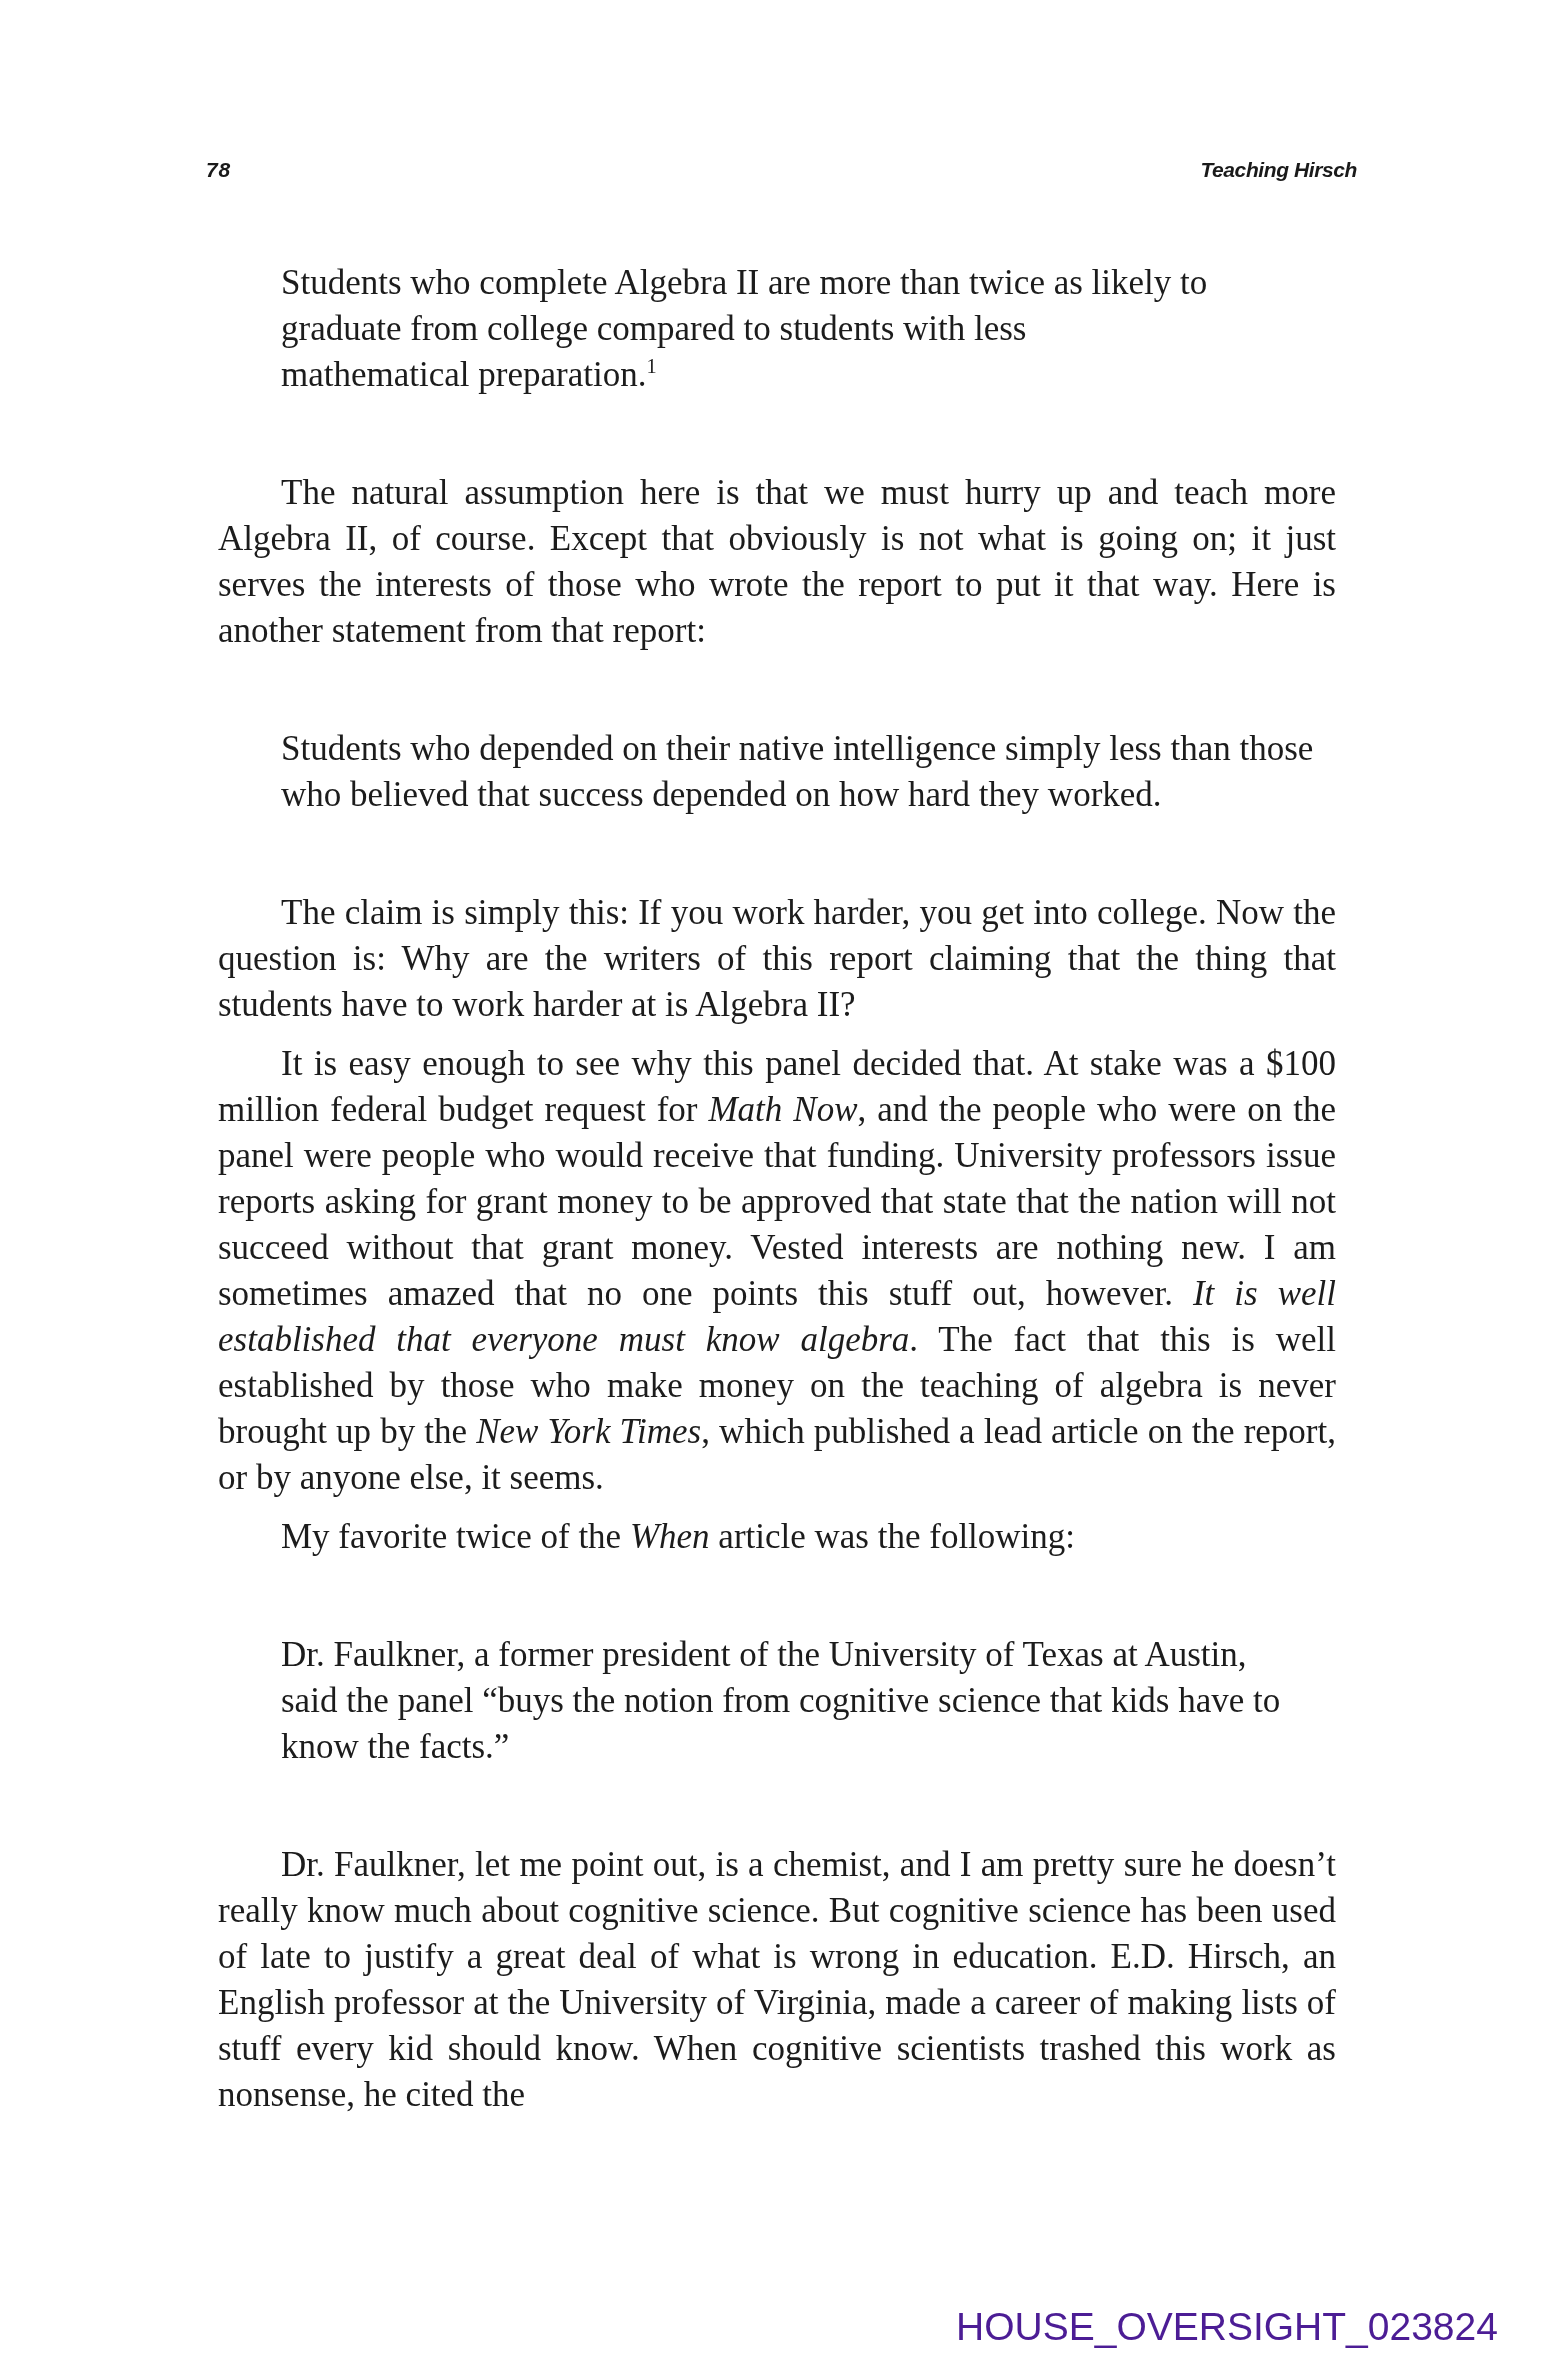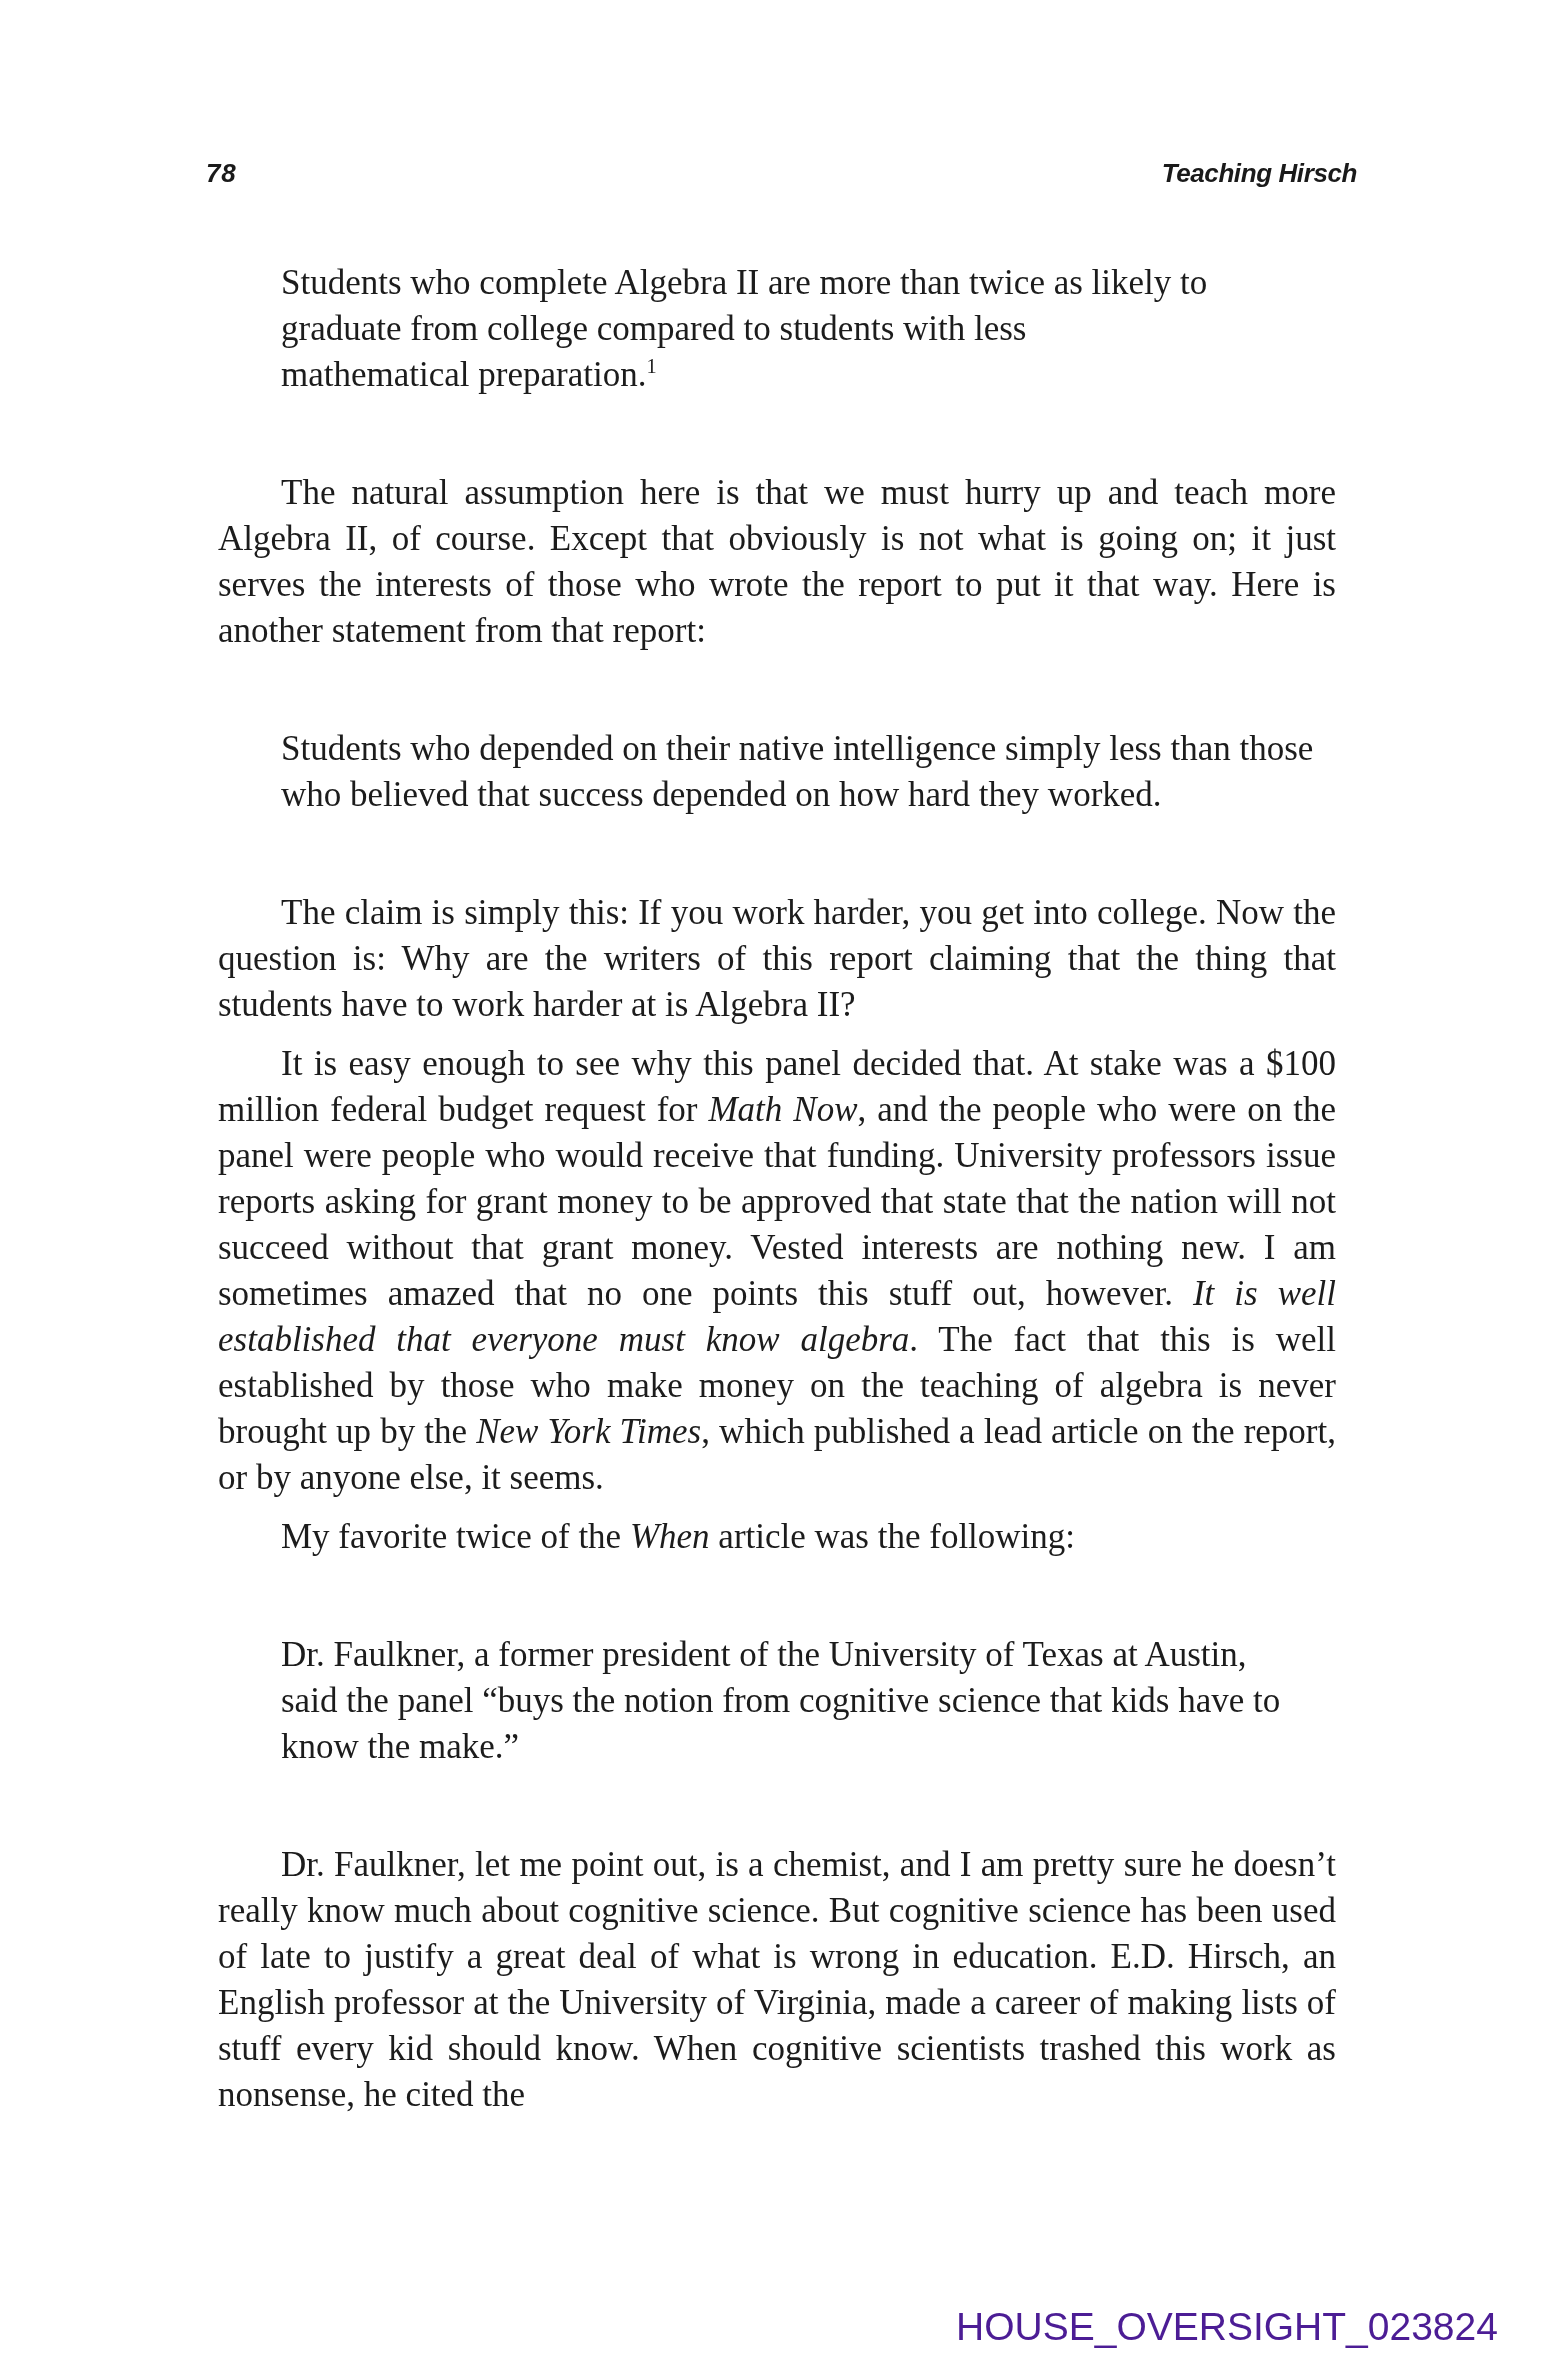--- a/index.html
+++ b/index.html
@@ -1,18 +1,18 @@
 <!DOCTYPE html>
 <html style="font-size:13.6px"><head>
   <meta charset="utf-8">
   <style>
     html, body { margin:0; padding:0; background:#ffffff; }
     body { width:1562px; height:2354px; position:relative; overflow:hidden; color:#1a1a1a; }
     .runhead { position:absolute; top:158px; left:206px; width:1151px; height:39px;
-      font-family:"Liberation Sans", sans-serif; font-weight:bold; font-style:italic; font-size:26px; }
+      font-family:"Liberation Sans", sans-serif; font-weight:bold; font-style:italic; font-size:21px; }
     .runhead .pn { position:absolute; left:0; top:0; letter-spacing:0.9px; }
     .runhead .bt { position:absolute; right:0; top:0; letter-spacing:-0.4px; }
     .text { position:absolute; left:205px; width:1144px;
       font-family:"Liberation Serif", serif; font-size:35px; line-height:46px; color:#1c1c1c; }
     .text p { margin:13px; text-align:justify; text-align-last:left; }
     .ind { text-indent:63px; }
     .bq { margin:0; padding-left:63px; padding-right:0; }
     .bq p { text-align:left; }
     em { font-style:italic; }
     sup { font-size:20.4px; line-height:0; vertical-align:super; }
@@ -37,20 +37,20 @@
   <div class="gap"></div>
   <div class="bq" style="padding-right:0px;">
     <p>Students who depended on their native intelligence simply less than those who believed that success depended on how hard they worked.</p>
   </div>
   <div class="gap"></div>
   <p class="ind">The claim is simply this: If you work harder, you get into college. Now the question is: Why are the writers of this report claiming that the thing that students have to work harder at is Algebra II?</p>
   <p class="ind"><span>It is easy enough to see why this panel decided that. At stake was a $100 million federal budget request for </span><em>Math Now</em><span>, and the people who were on the panel were people who would receive that funding. University professors issue reports asking for grant money to be approved that state that the nation will not succeed without that grant money. Vested interests are nothing new. I am sometimes amazed that no one points this stuff out, however. </span><em>It is well established that everyone must know algebra</em><span>. The fact that this is well established by those who make money on the teaching of algebra is never brought up by the </span><em>New York Times</em><span>, which published a lead article on the report, or by anyone else, it seems.</span></p>
   <p class="ind"><span>My favorite twice of the </span><em>When</em><span> article was the following:</span></p>
   <div class="gap"></div>
   <div class="bq" style="padding-right:51px;">
-    <p>Dr. Faulkner, a former president of the University of Texas at Austin, said the panel “buys the notion from cognitive science that kids have to know the make.”</p>
+    <p>Dr. Faulkner, a former president of the University of Texas at Austin, said the panel “buys the notion from cognitive science that kids have to know the facts.”</p>
   </div>
   <div class="gap"></div>
   <p class="ind">Dr. Faulkner, let me point out, is a chemist, and I am pretty sure he doesn’t really know much about cognitive science. But cognitive science has been used of late to justify a great deal of what is wrong in education. E.D. Hirsch, an English professor at the University of Virginia, made a career of making lists of stuff every kid should know. When cognitive scientists trashed this work as nonsense, he cited the</p>
 </div>
 
 <div class="stamp">HOUSE_OVERSIGHT_023824</div>
 
 
 </body></html>

